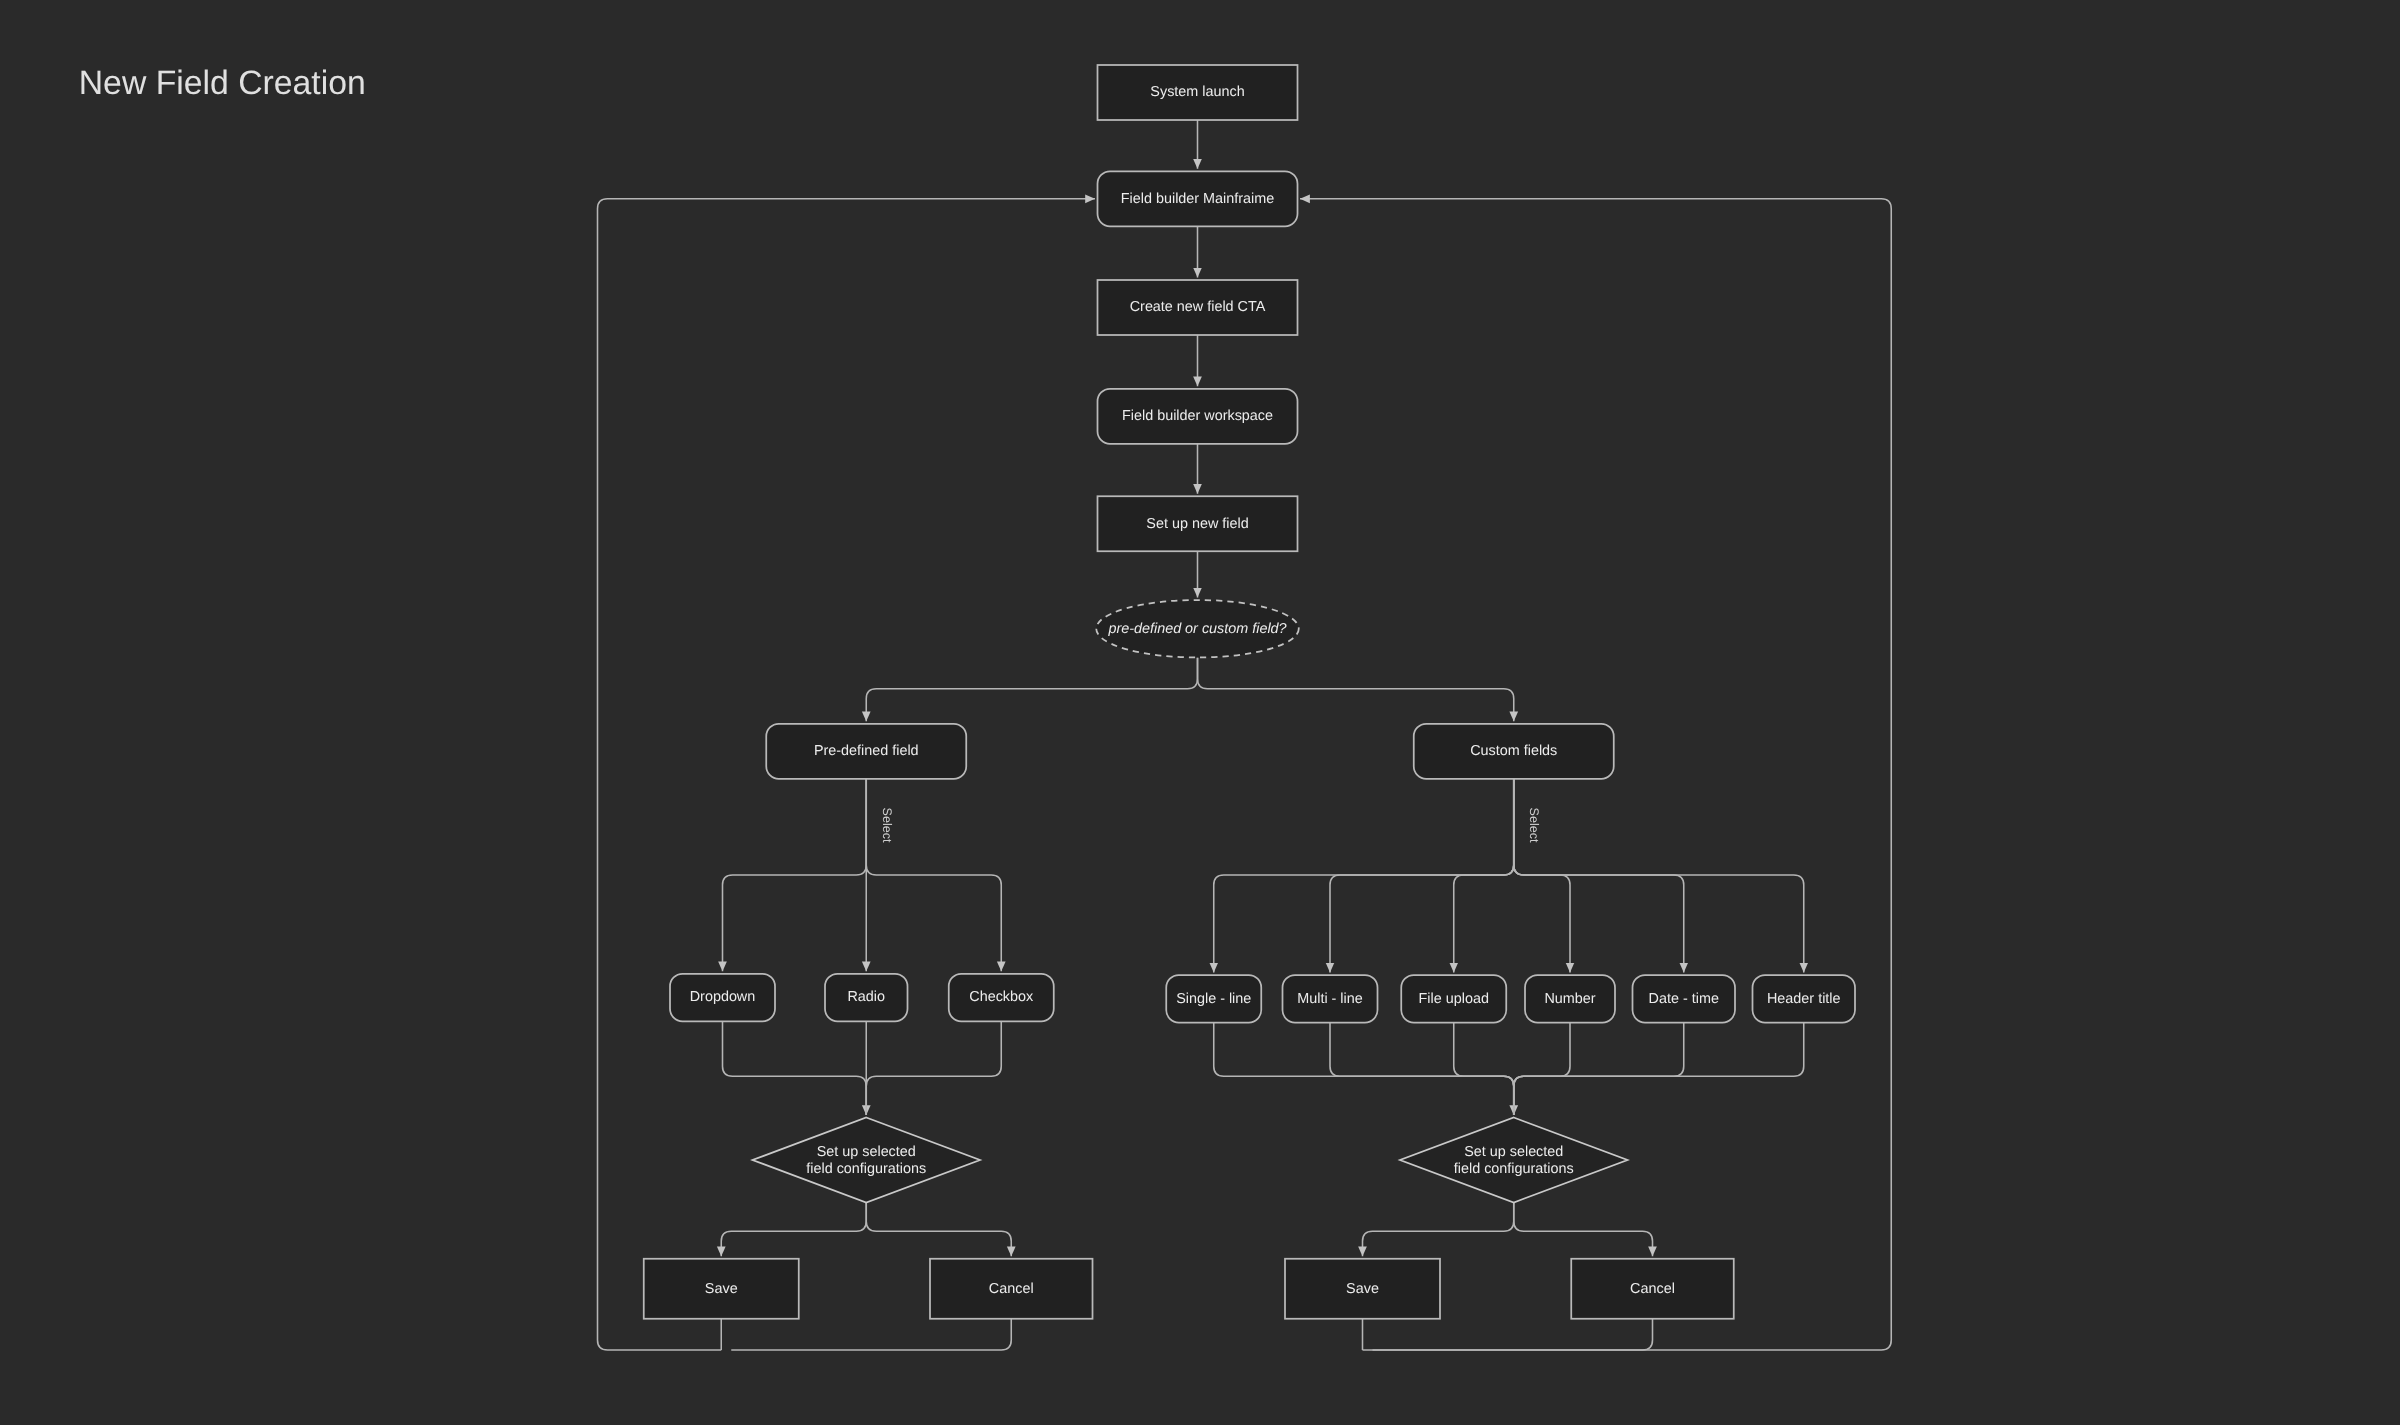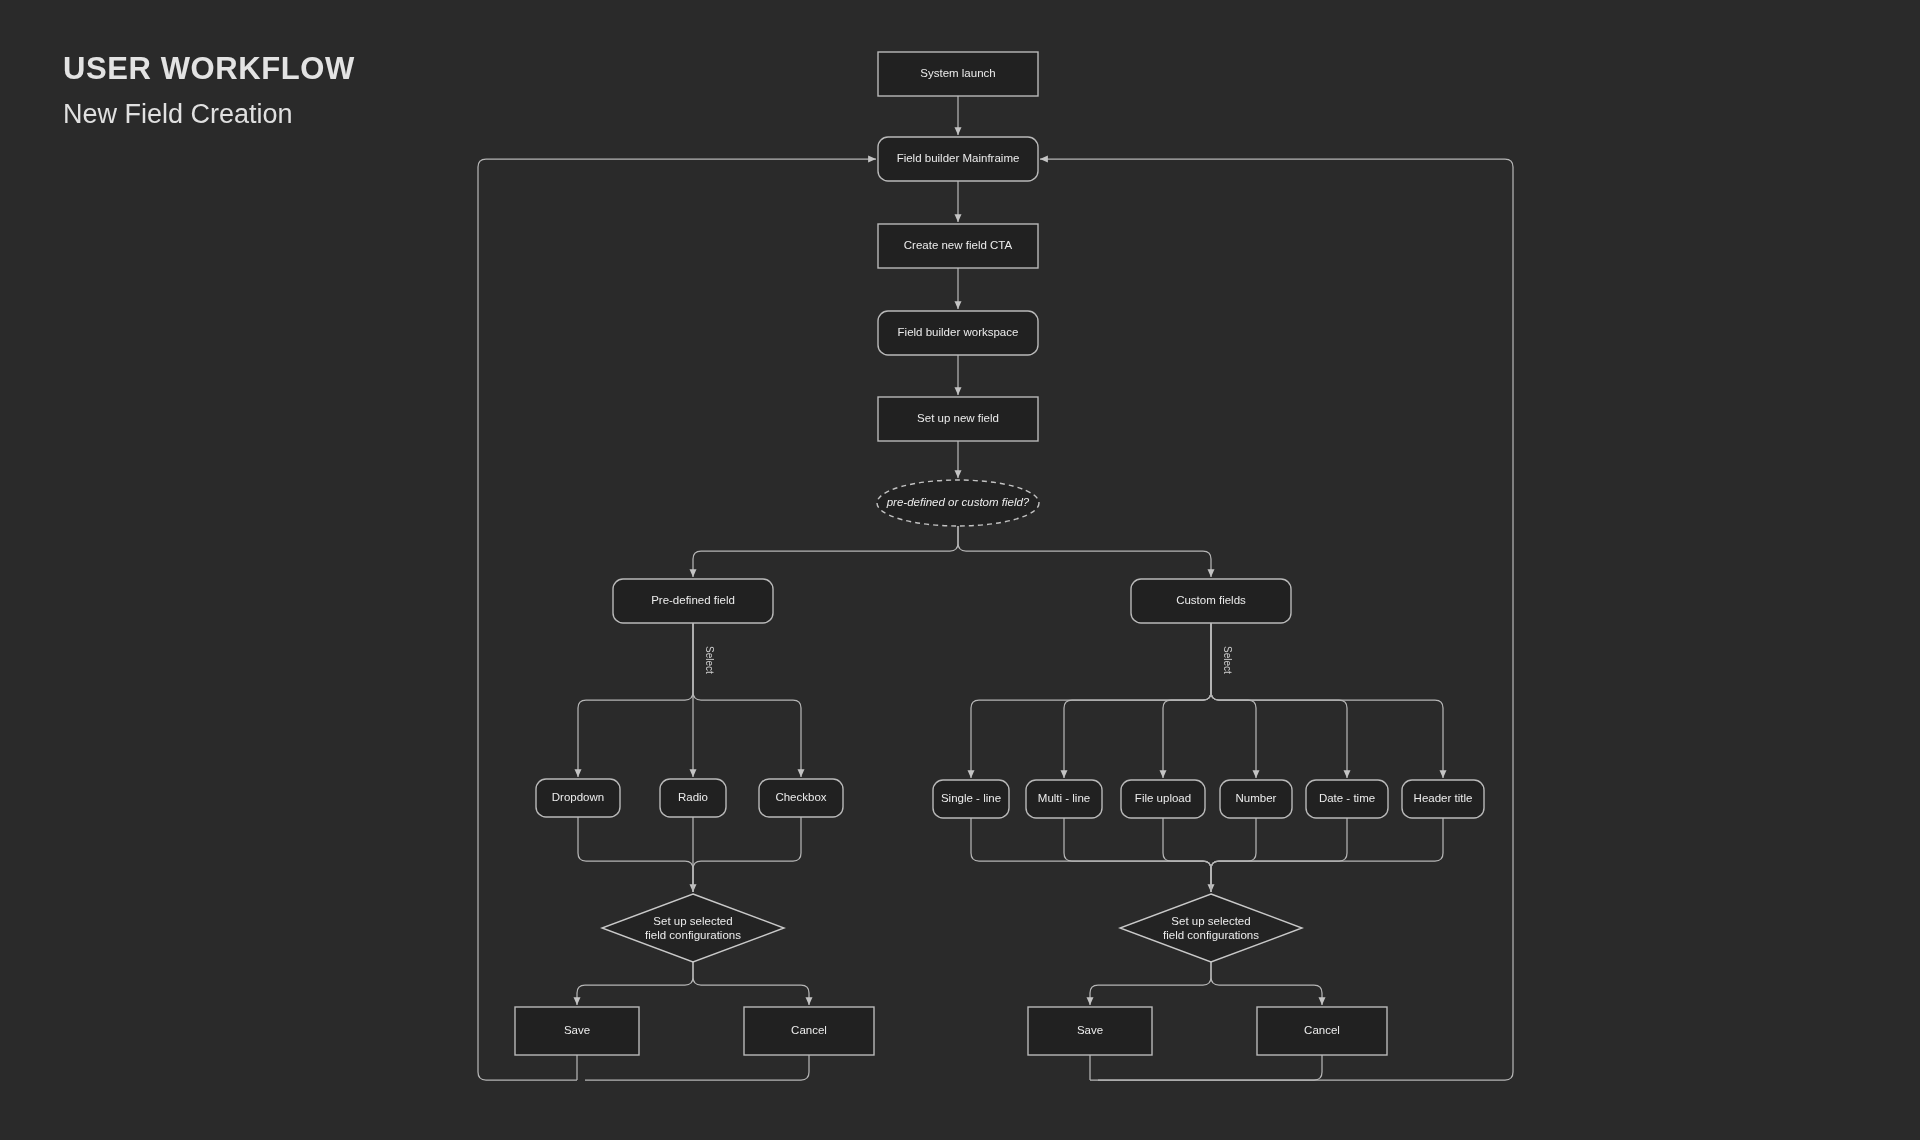--- a/index.html
+++ b/index.html
@@ -79,21 +79,20 @@
     font-family: "Liberation Sans", sans-serif;
     font-size: 10px;
     text-anchor: middle;
     user-select: none;
   }
 </style>
 </head>
 <body>
 
 <div class="title-block">
-  <h1 class="title-main">USER WORKFLOW</h1>
   <h2 class="title-sub">New Field Creation</h2>
 </div>
 
 <svg id="canvas" viewBox="0 0 1920 1140">
   <defs>
     <marker id="arrow" viewBox="0 0 10 10" refX="9" refY="5" markerWidth="7" markerHeight="7" orient="auto-start-reverse">
       <path d="M 0 1 L 9 5 L 0 9 z" fill="#c4c4c4"></path>
     </marker>
   </defs>
   <g id="edge-layer">

